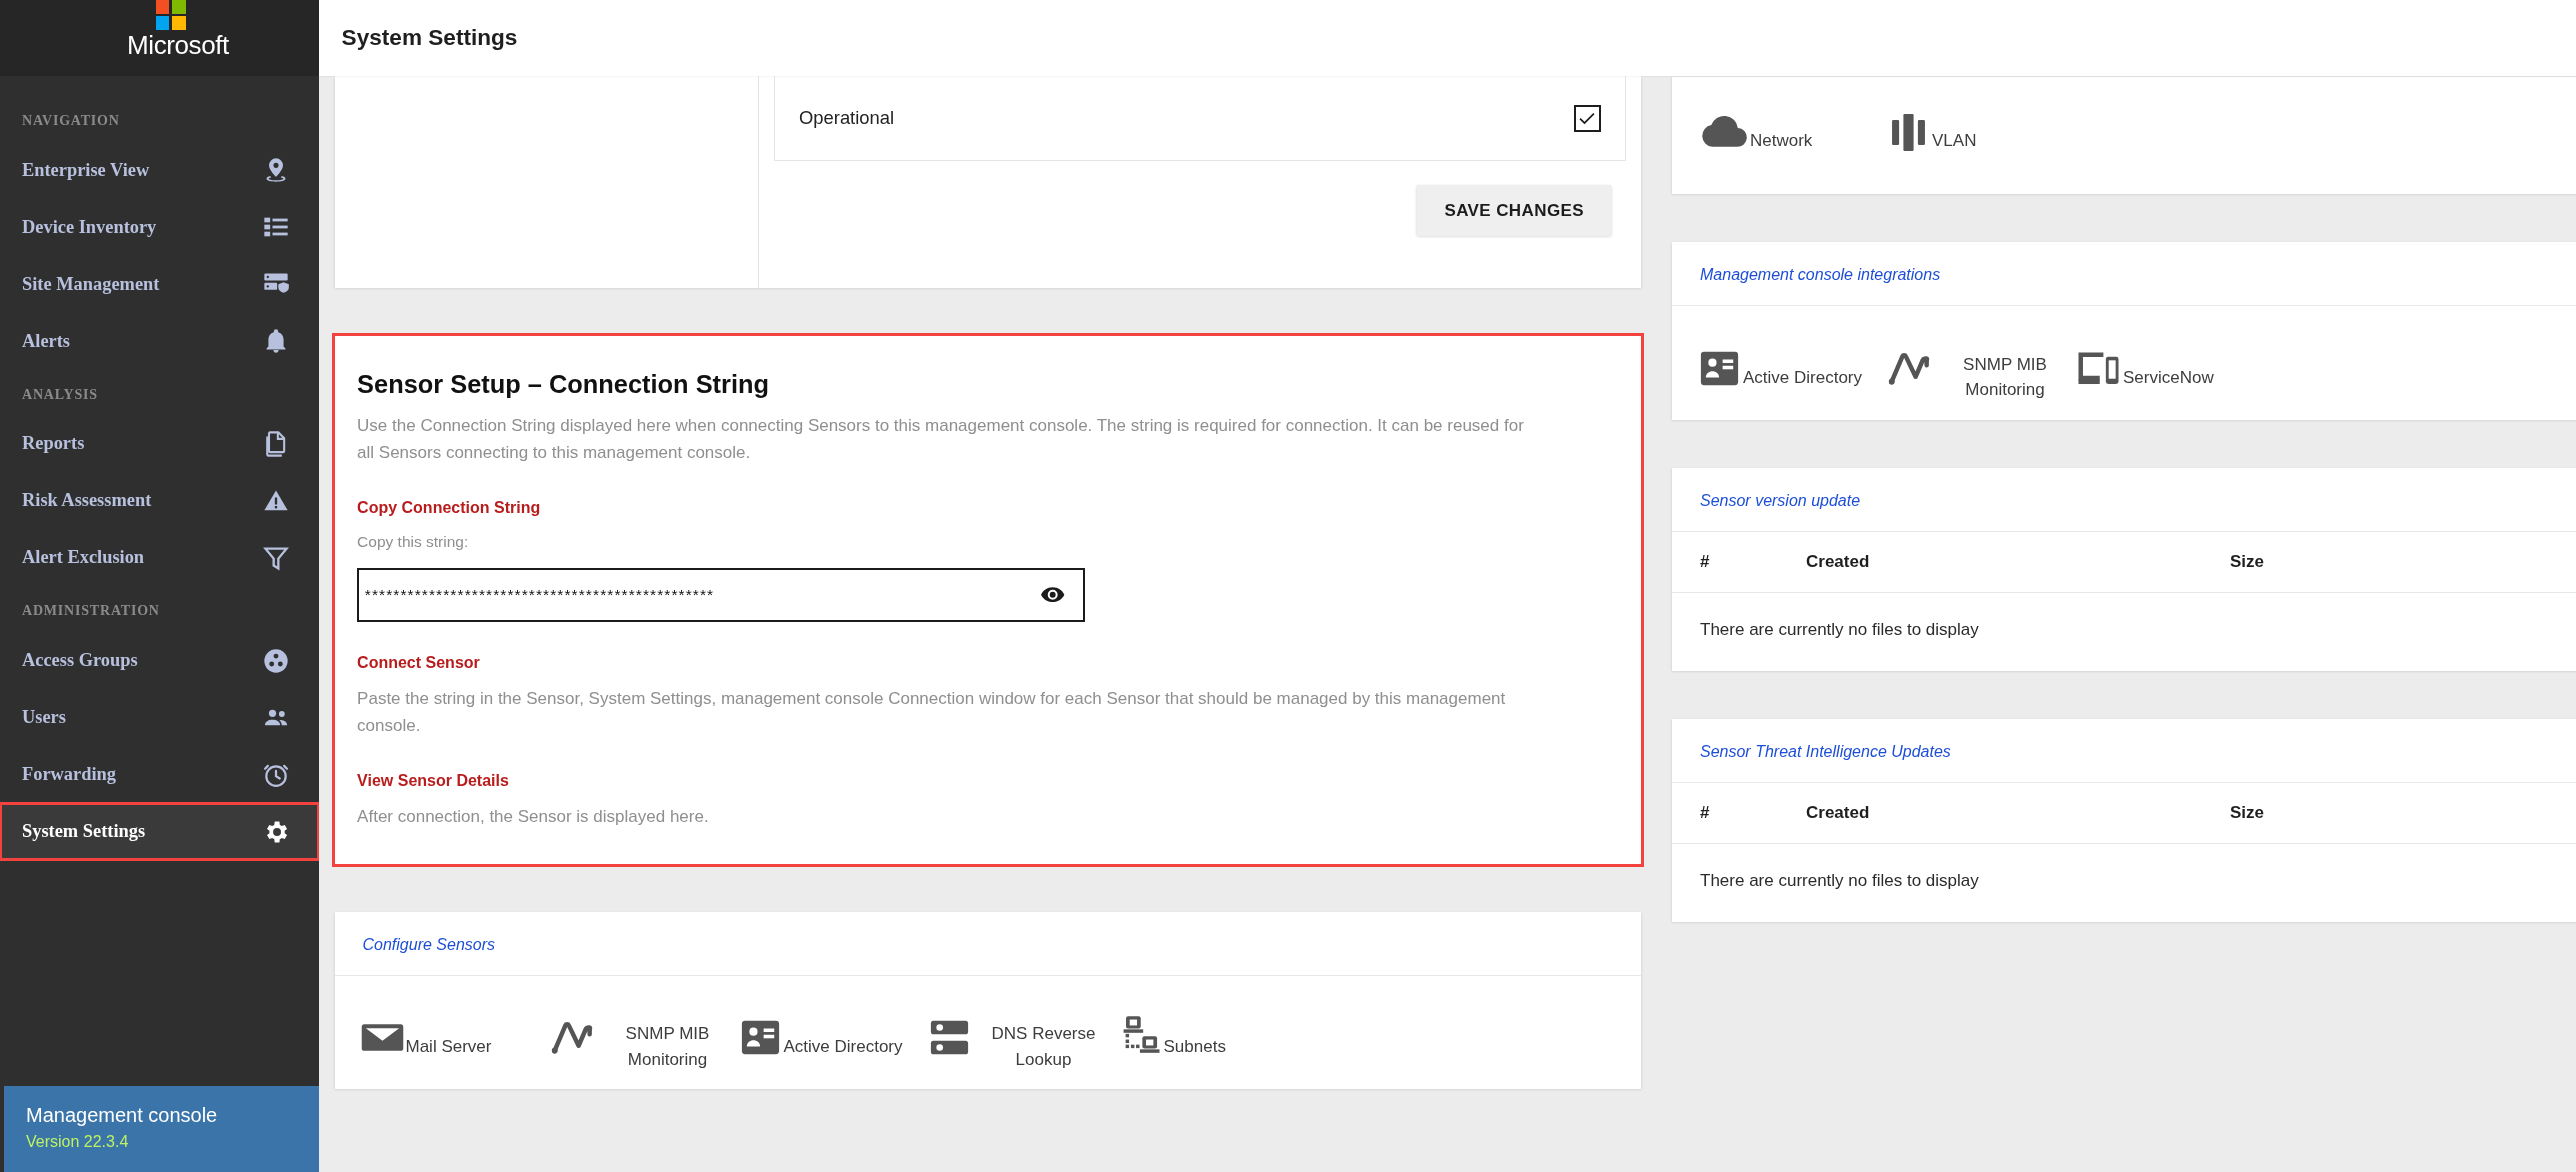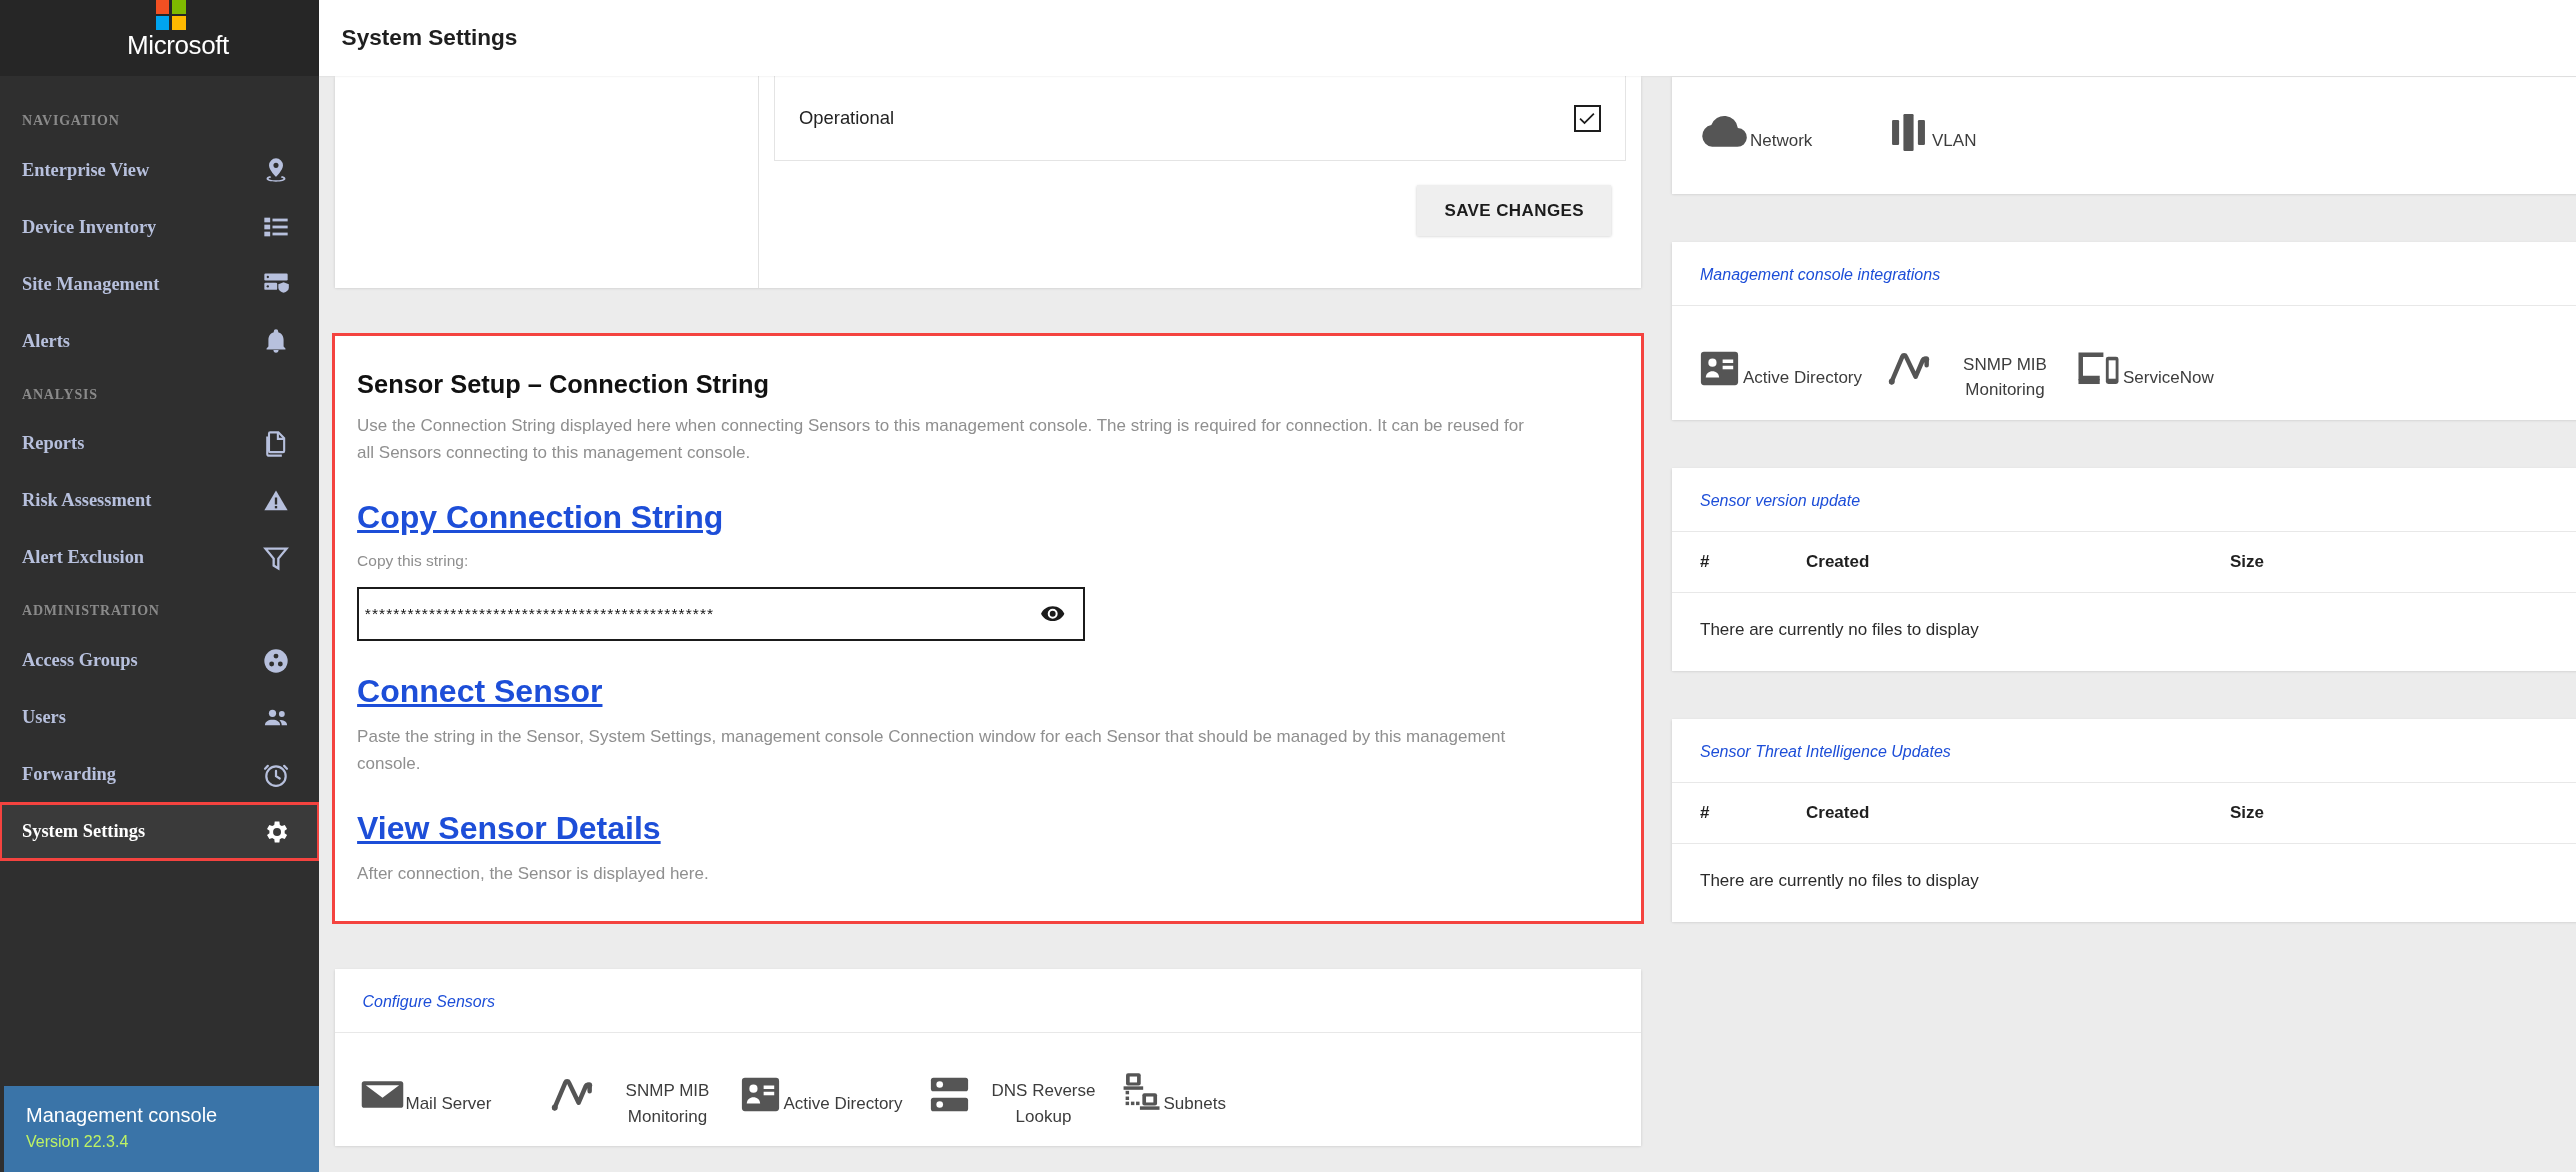--- a/index.html
+++ b/index.html
@@ -119,21 +119,21 @@
     font-family: "Liberation Sans", sans-serif;
   }
 
   
   .sensor-card { padding: 25.4px 31px 32.5px 22.6px; }
   .sc-h1 { font-size: 25.4px; font-weight: bold; color: #111; margin: 8.5px 0 0 0; }
   .sc-p {
     font-size: 17px; color: #8f8f8f; line-height: 1.58;
     margin-top: 14px; max-width: 1180px;
   }
-  .sc-h2 { font-size: 32px; font-weight: bold; color: #1d4ed8; margin-top: 32.5px; text-decoration: underline; }
+  .sc-h2 { font-size: 16px; font-weight: bold; color: #b91c1c; margin-top: 32.5px; }
   .sc-small { font-size: 15.5px; color: #8f8f8f; margin-top: 15.5px; }
   .conn-input-wrap {
     margin-top: 17px; width: 728px; height: 54px;
     border: 2.1px solid #1b1b1b; background: #ffffff;
     display: flex; align-items: center; position: relative;
   }
   .conn-input {
     flex: 1 1 auto; border: none; outline: none; background: transparent;
     font-size: 15.5px; letter-spacing: 1.1px; color: #111;
     padding: 0 10px 0 5.7px; font-family: "Liberation Sans", sans-serif;

